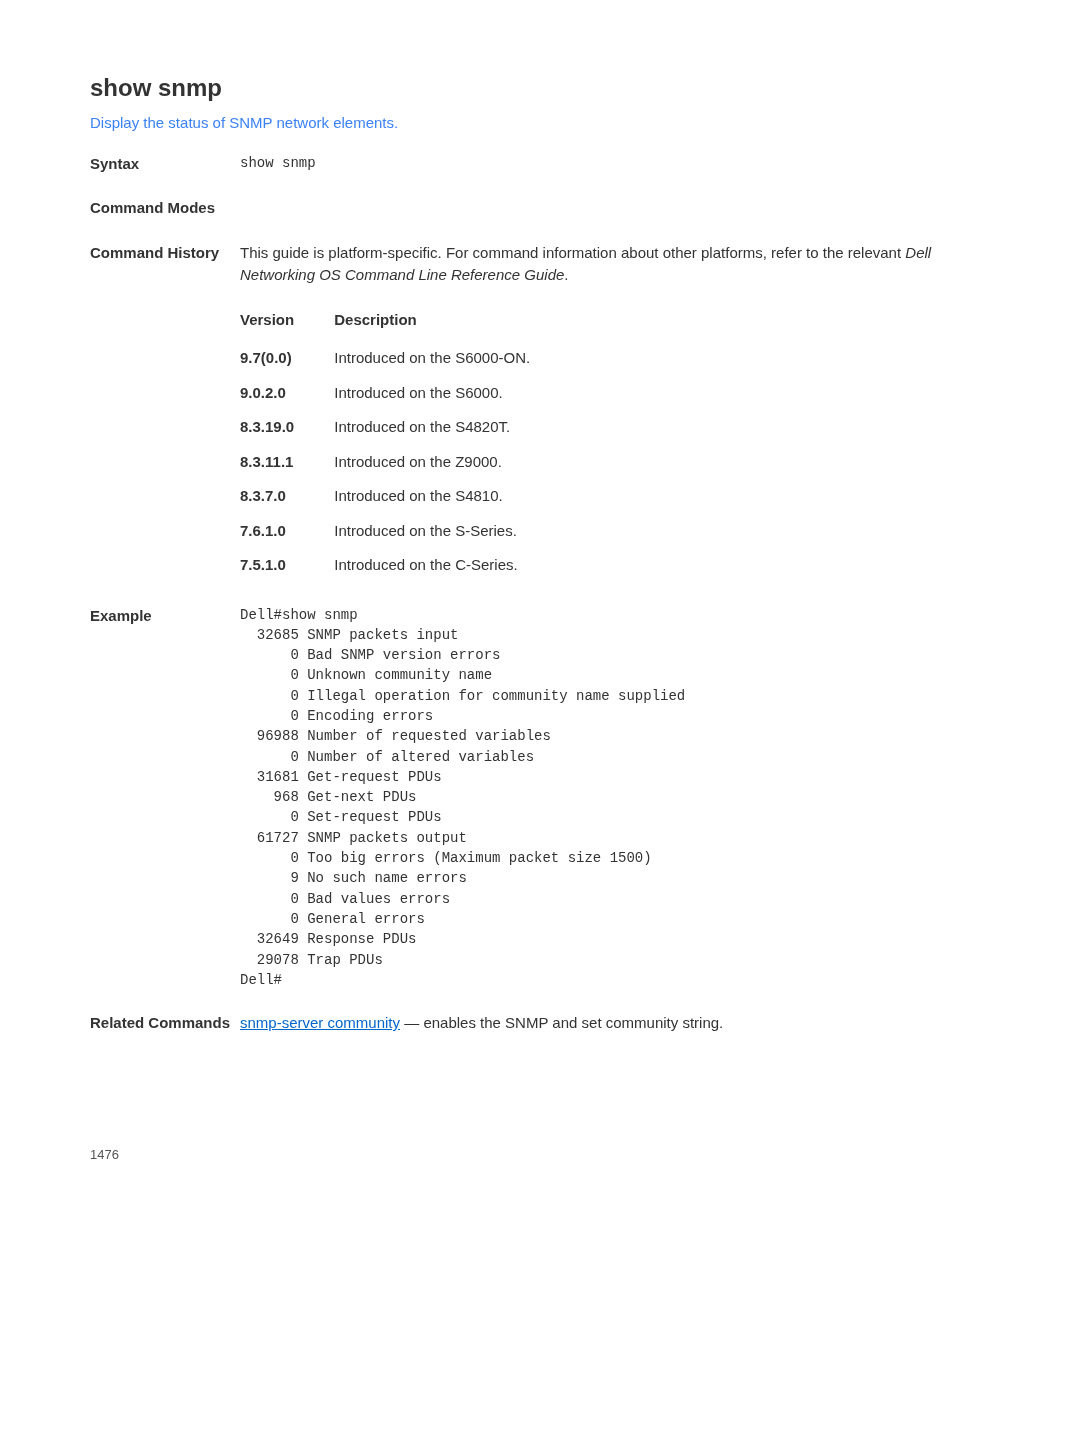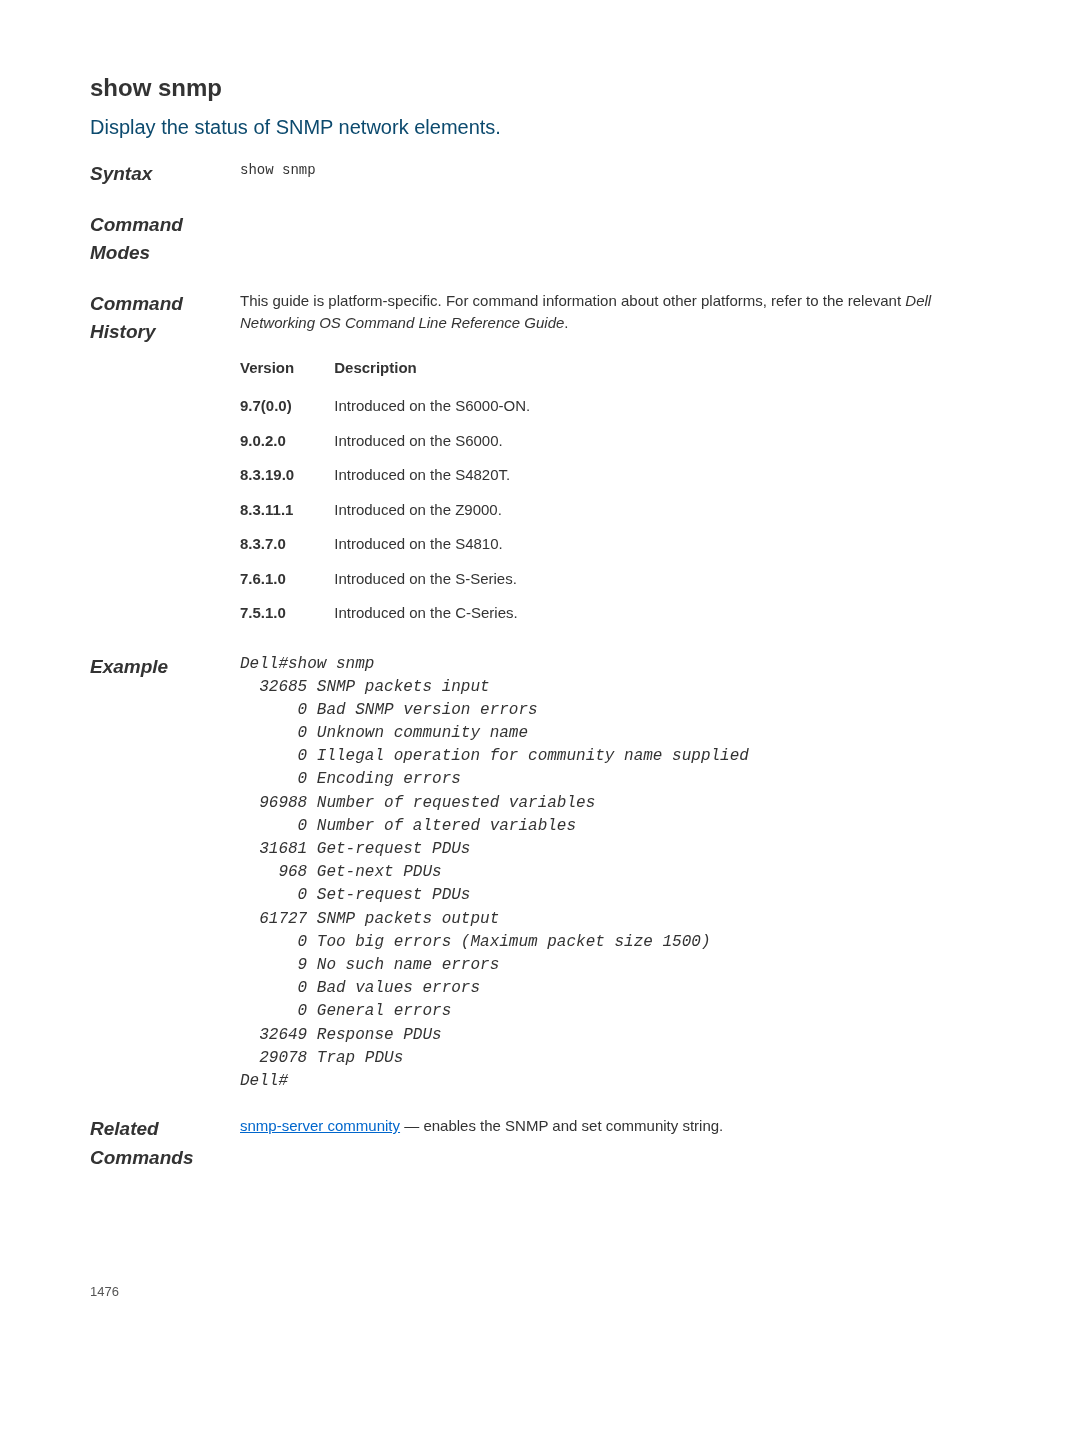--- a/index.html
+++ b/index.html
@@ -11,34 +11,33 @@
     padding: 70px 90px 40px 90px;
     font-size: 15px;
     line-height: 1.5;
   }
   h2 {
     font-size: 24px;
     font-weight: 600;
     margin-bottom: 6px;
   }
   .intro {
-    font-size: 20px;
+    font-size: 15px;
     margin-bottom: 18px;
-    color: #0c4a6e;
+    color: #3b82f6;
   }
   .row {
     display: flex;
     margin-bottom: 22px;
   }
   .label-col {
     width: 150px;
     flex-shrink: 0;
     font-weight: 600;
-    font-size: 19px;
-    font-style: italic;
+    font-size: 15px;
   }
   .content-col {
     flex: 1;
   }
   .mono {
     font-family: "Courier New", Courier, monospace;
     font-size: 14px;
   }
   ul.bullets {
     list-style: disc;
@@ -63,24 +62,23 @@
     padding: 6px 40px 6px 0;
     vertical-align: top;
     font-size: 15px;
   }
   table.versions td.ver {
     font-weight: 700;
     white-space: nowrap;
   }
   .example-block {
     font-family: "Courier New", Courier, monospace;
-    font-size: 16px;
+    font-size: 14px;
     white-space: pre;
     line-height: 1.45;
-    font-style: italic;
   }
   a.link { color: #0066cc; text-decoration: underline; }
   .footer {
     display: flex;
     justify-content: space-between;
     margin-top: 110px;
     font-size: 13px;
     color: #555;
   }
 </style>

